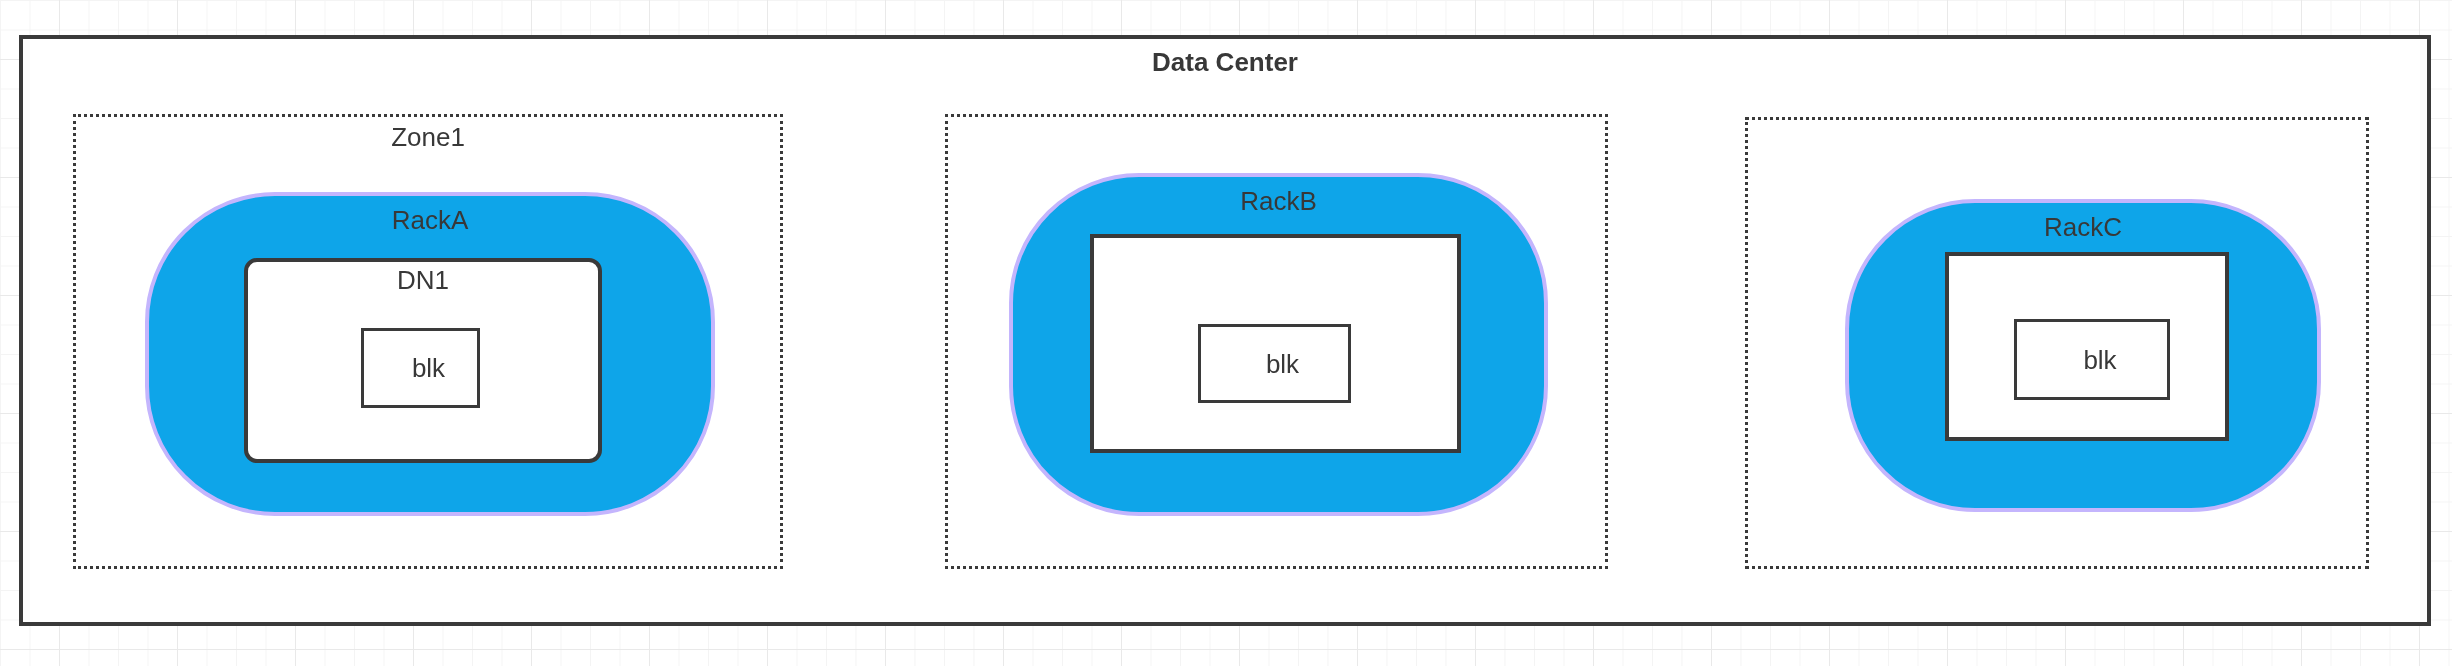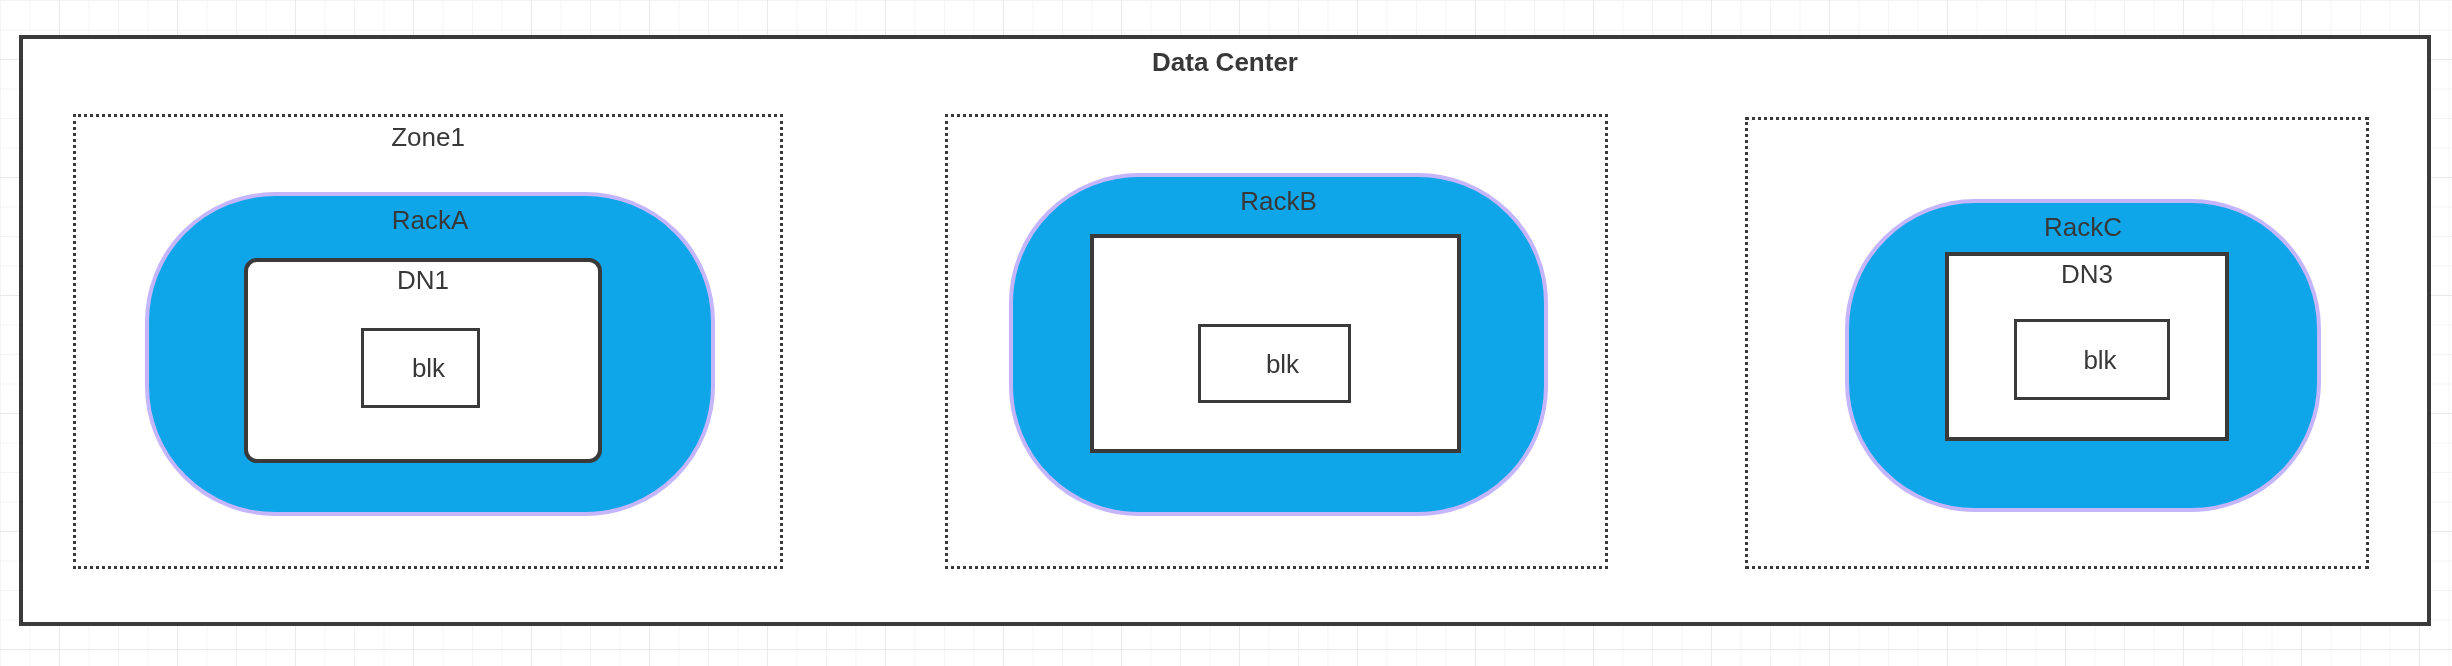--- a/index.html
+++ b/index.html
@@ -133,21 +133,20 @@
             <span class="blk-label">blk</span>
           </div>
         </div>
       </div>
     </div>
 
     <div class="zone zone-2">
       <div class="rack rack-2">
         <div class="shape-label rack-label">RackC</div>
         <div class="dn dn-2">
-          <div class="shape-label dn-label">DN3</div>
           <div class="blk blk-2">
             <span class="blk-label">blk</span>
           </div>
         </div>
       </div>
     </div>
 
   </div>
 </div>
 

